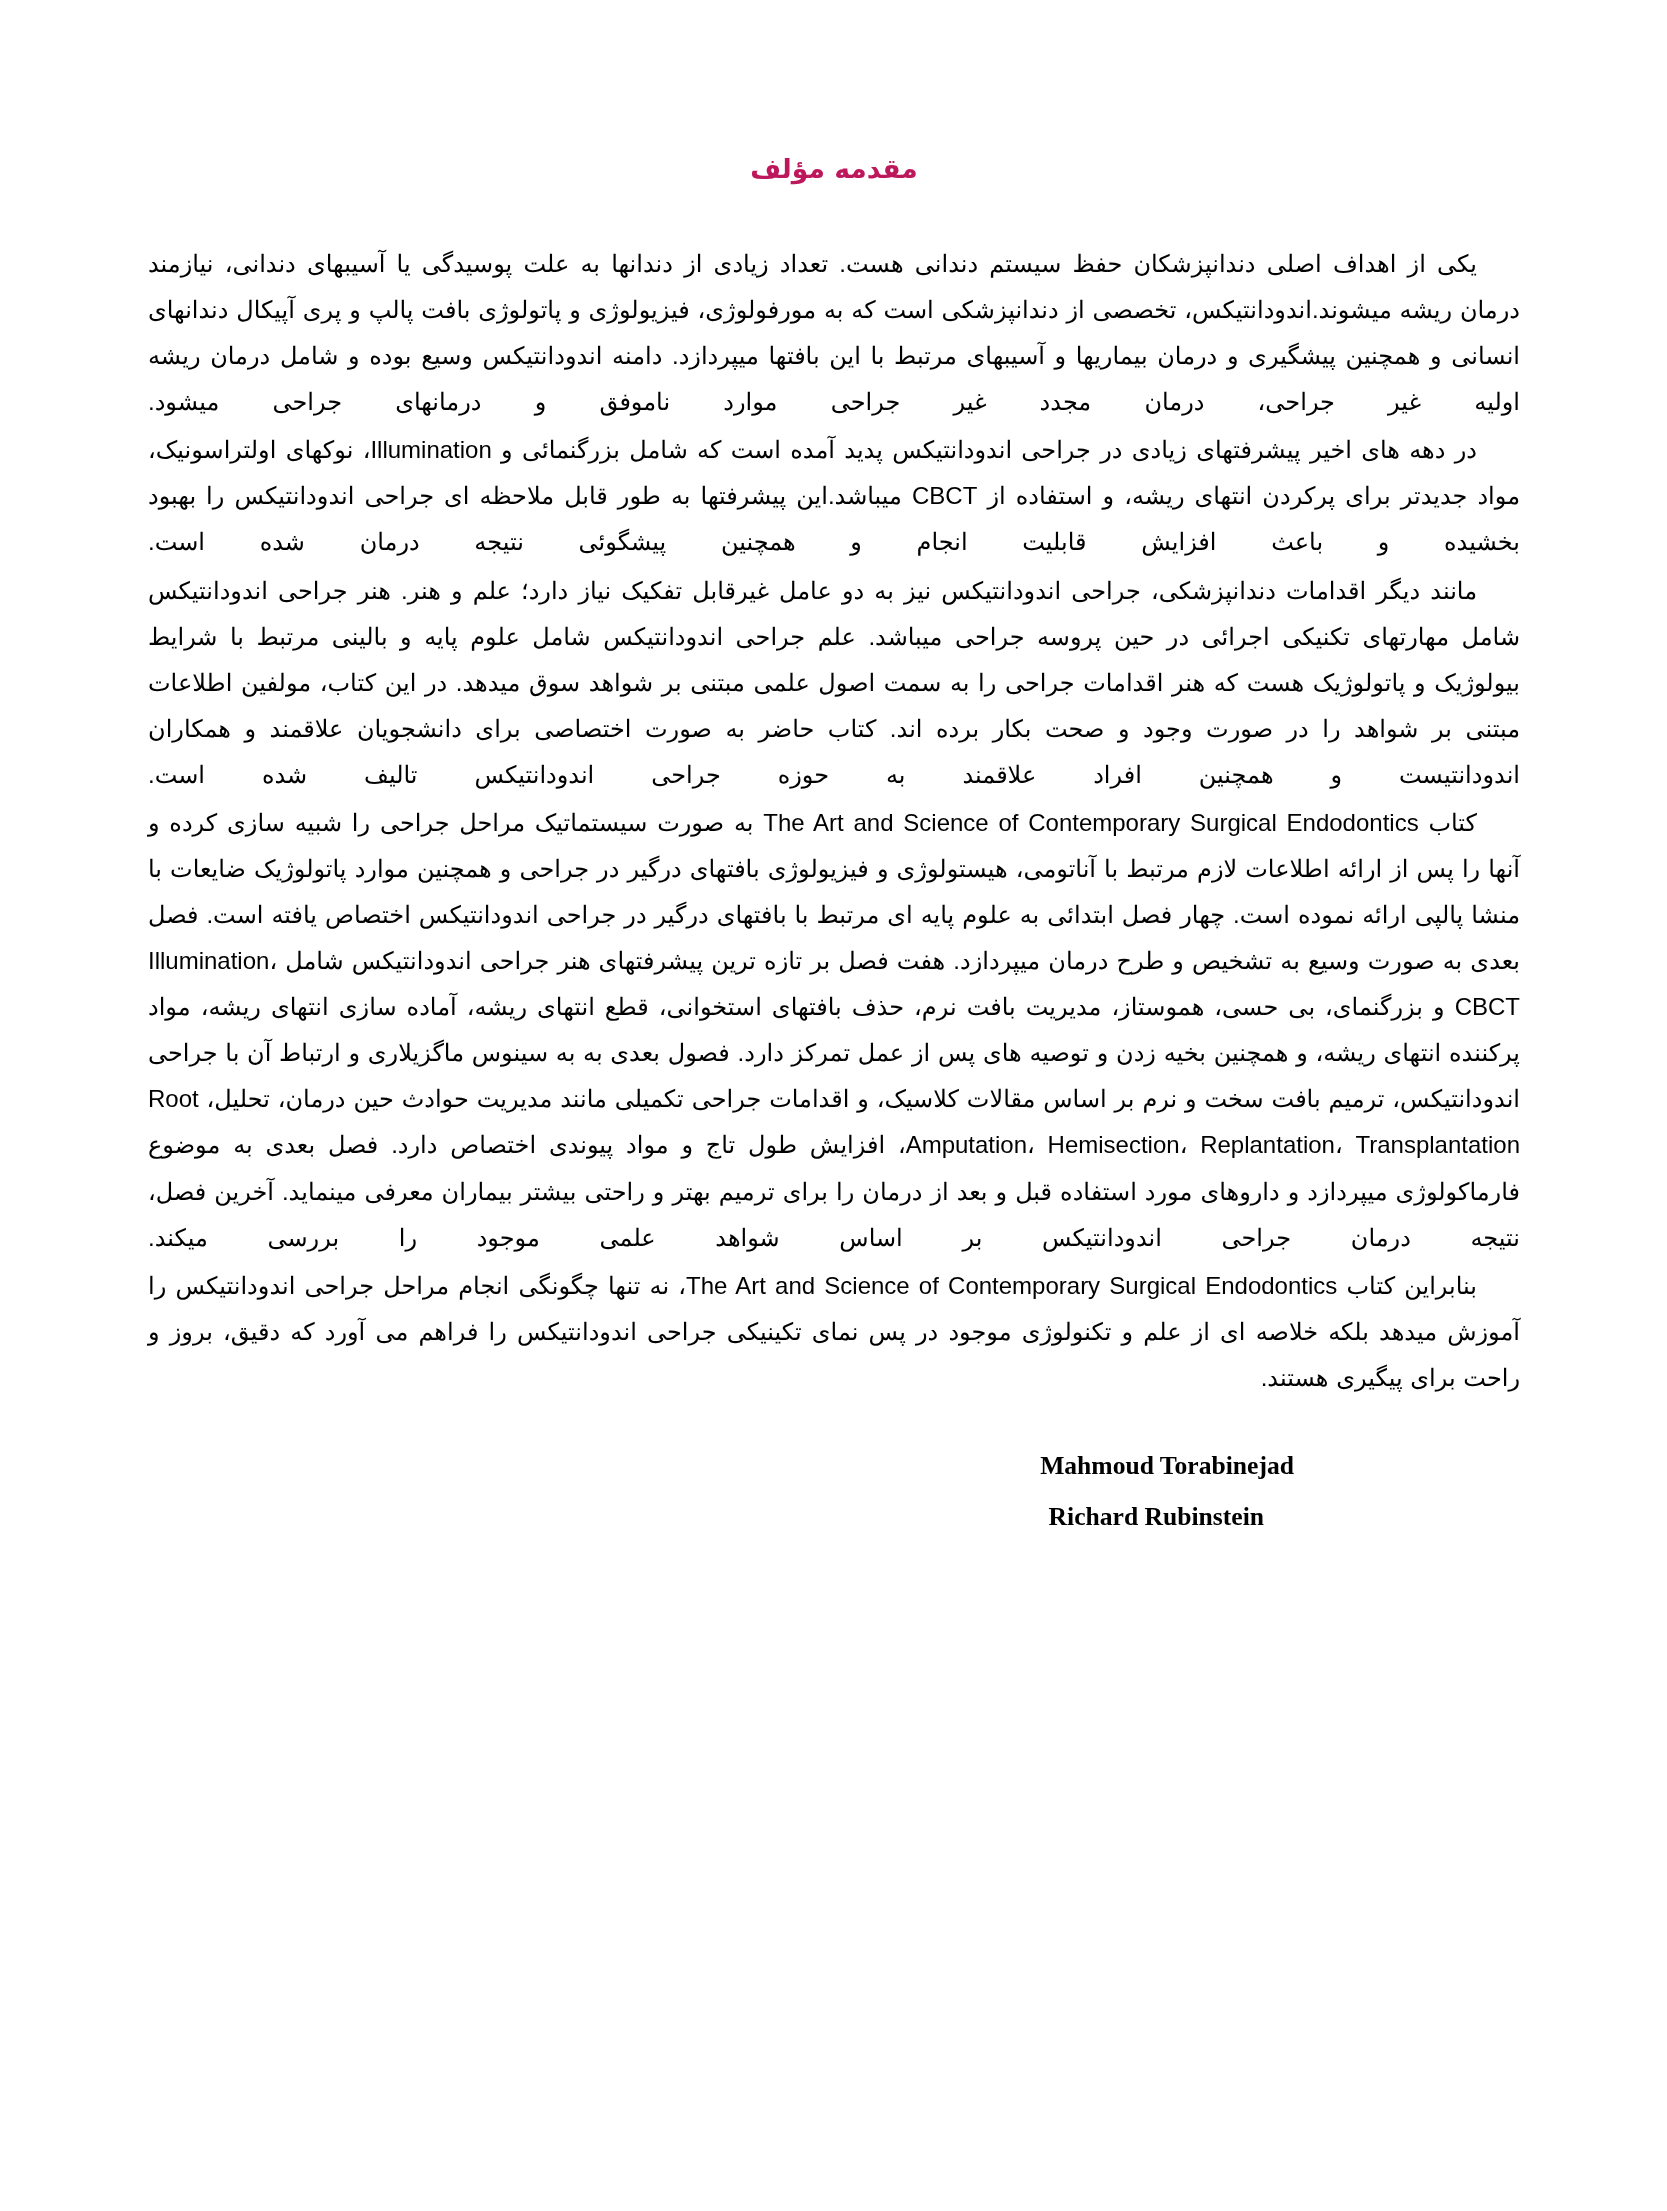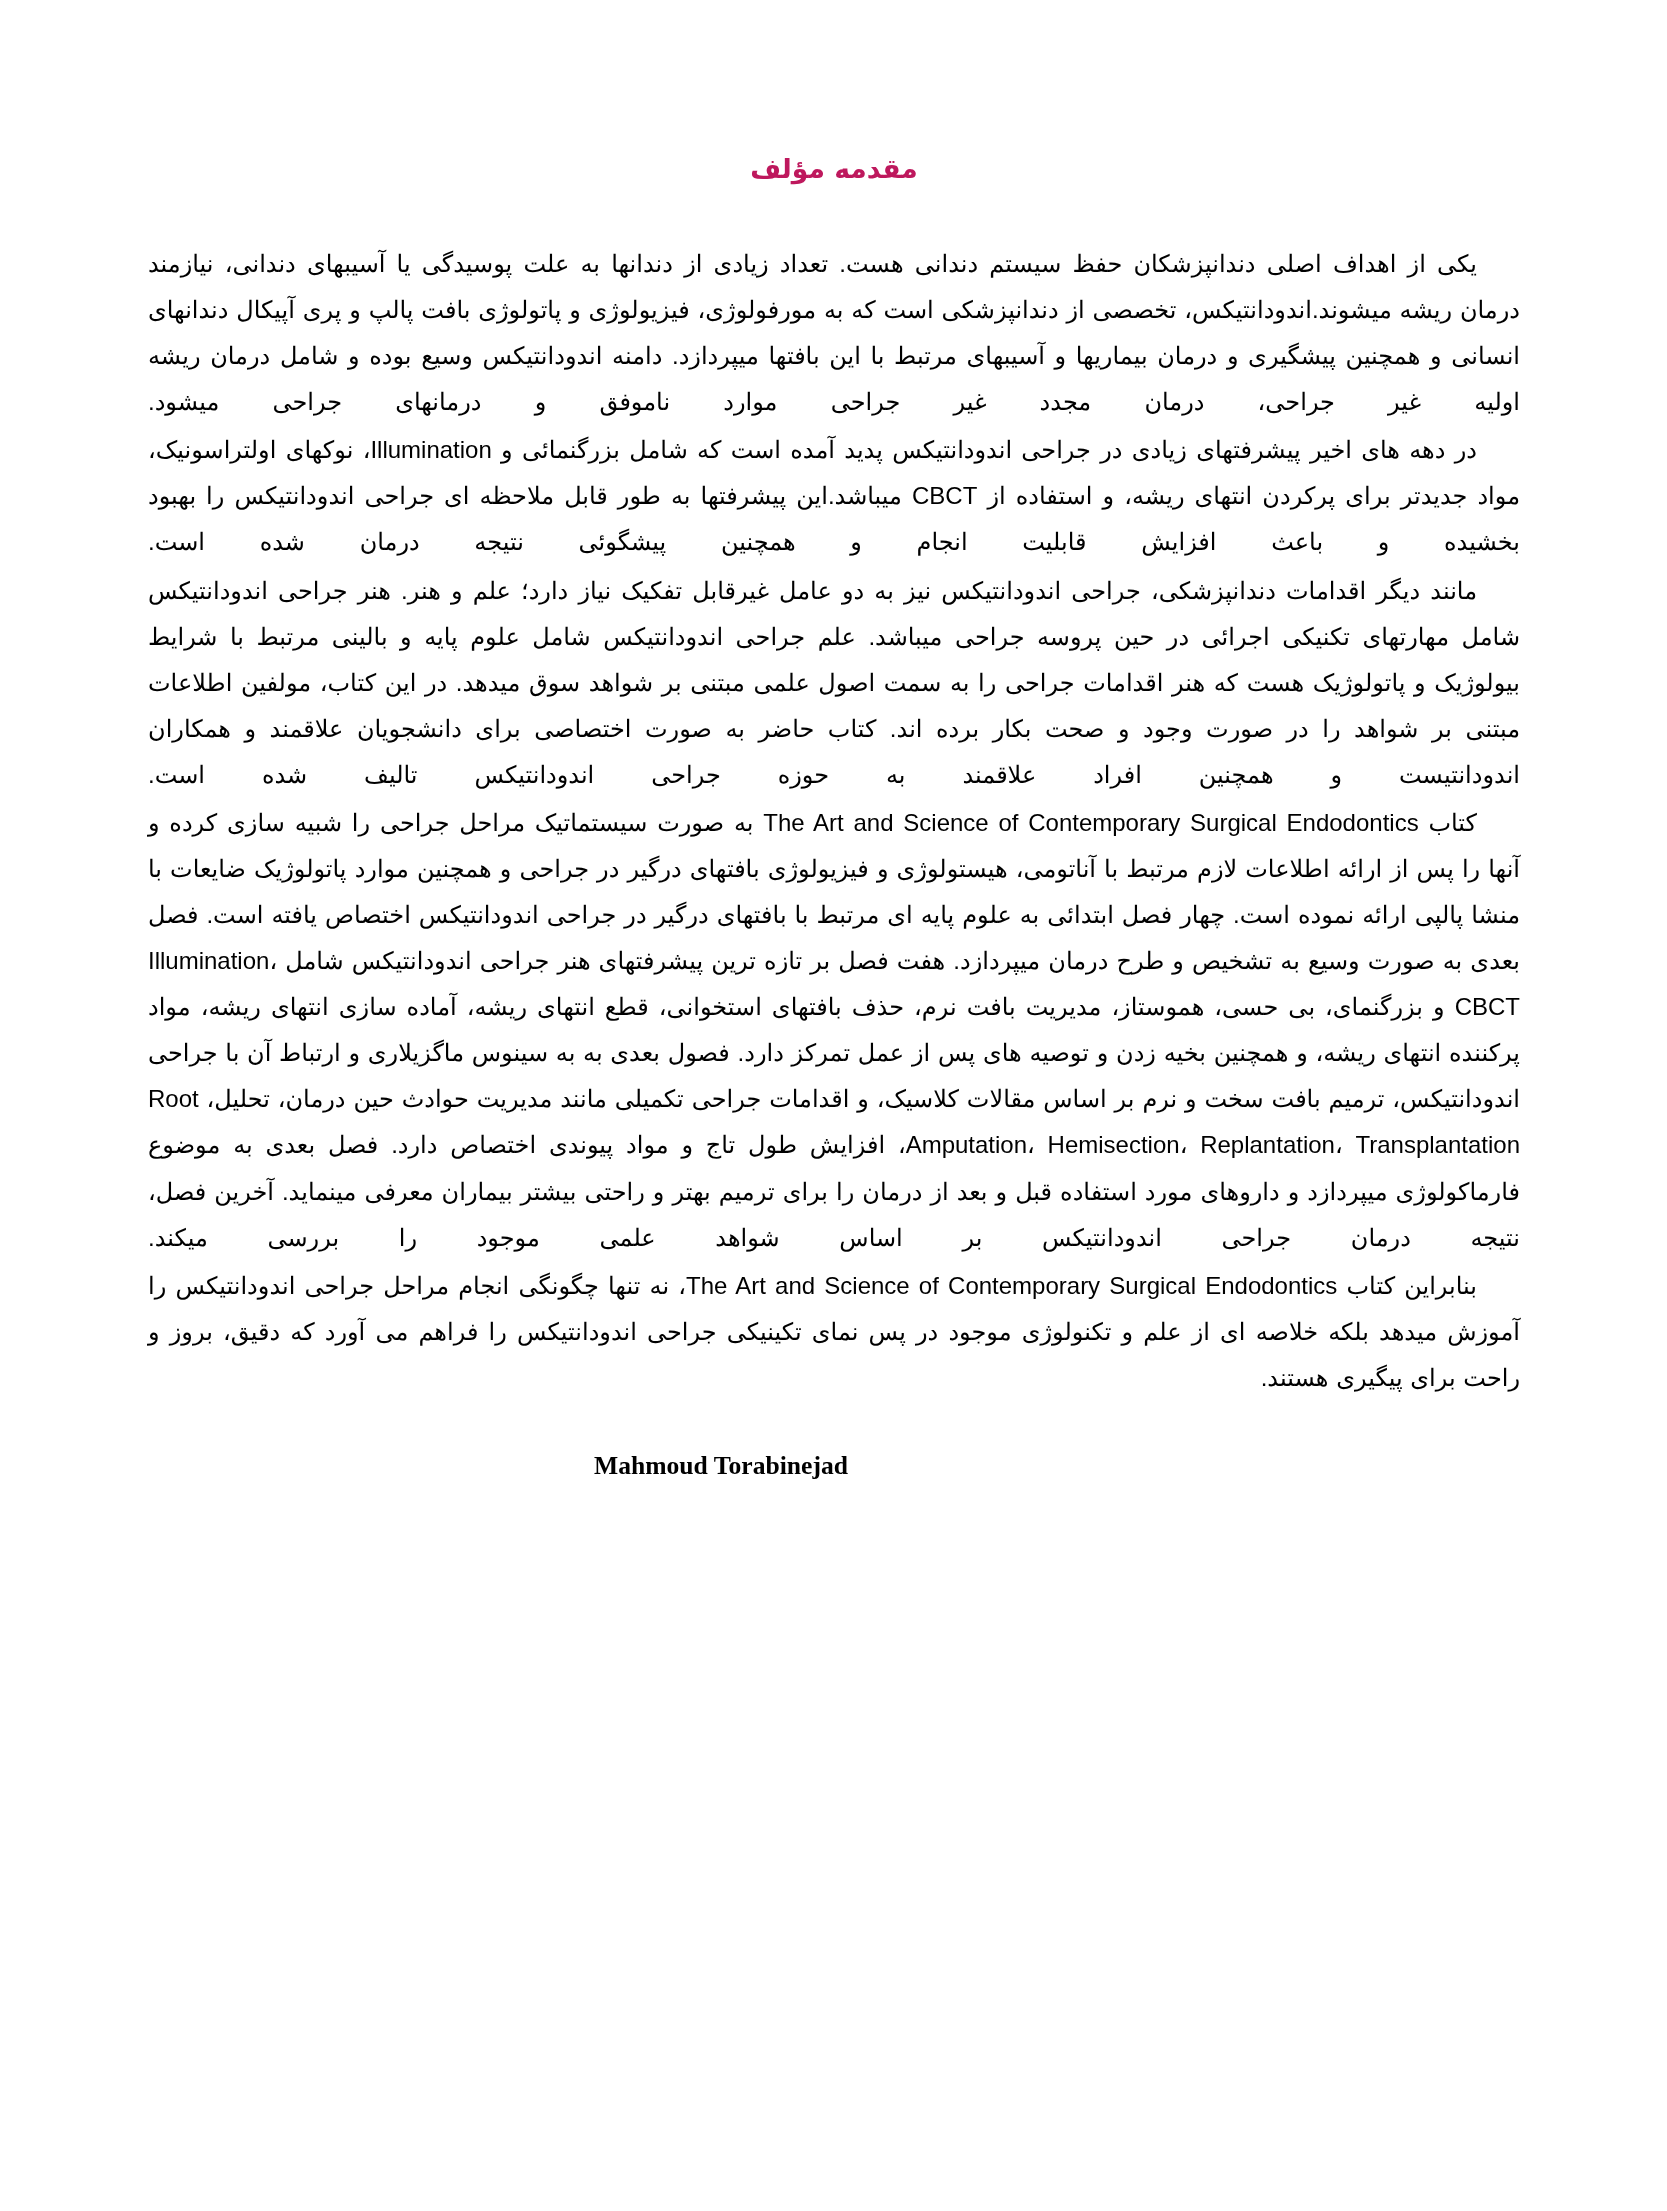--- a/index.html
+++ b/index.html
@@ -53,21 +53,21 @@
     text-align: left;
   }
   .signature {
     font-family: "Liberation Serif", "DejaVu Serif", serif;
     font-size: 25.6px;
     font-weight: bold;
     line-height: 2.0;
     margin: 0;
     padding-right: 167px;
     direction: ltr;
-    text-align: center;
+    text-align: right;
   }
   .signature.second {
     padding-right: 197px;
   }
 </style>
 </head>
 <body>
 
 <div class="page">
 
@@ -78,16 +78,17 @@
   <p class="para">در دهه های اخیر پیشرفتهای زیادی در جراحی اندودانتیکس پدید آمده است که شامل بزرگنمائی و Illumination، نوکهای اولتراسونیک، مواد جدیدتر برای پرکردن انتهای ریشه، و استفاده از CBCT میباشد.این پیشرفتها به طور قابل ملاحظه ای جراحی اندودانتیکس را بهبود بخشیده و باعث افزایش قابلیت انجام و همچنین پیشگوئی نتیجه درمان شده است.</p>
 
   <p class="para">مانند دیگر اقدامات دندانپزشکی، جراحی اندودانتیکس نیز به دو عامل غیرقابل تفکیک نیاز دارد؛ علم و هنر. هنر جراحی اندودانتیکس شامل مهارتهای تکنیکی اجرائی در حین پروسه جراحی میباشد. علم جراحی اندودانتیکس شامل علوم پایه و بالینی مرتبط با شرایط بیولوژیک و پاتولوژیک هست که هنر اقدامات جراحی را به سمت اصول علمی مبتنی بر شواهد سوق میدهد. در این کتاب، مولفین اطلاعات مبتنی بر شواهد را در صورت وجود و صحت بکار برده اند. کتاب حاضر به صورت اختصاصی برای دانشجویان علاقمند و همکاران اندودانتیست و همچنین افراد علاقمند به حوزه جراحی اندودانتیکس تالیف شده است.</p>
 
   <p class="para">کتاب The Art and Science of Contemporary Surgical Endodontics به صورت سیستماتیک مراحل جراحی را شبیه سازی کرده و آنها را پس از ارائه اطلاعات لازم مرتبط با آناتومی، هیستولوژی و فیزیولوژی بافتهای درگیر در جراحی و همچنین موارد پاتولوژیک ضایعات با منشا پالپی ارائه نموده است. چهار فصل ابتدائی به علوم پایه ای مرتبط با بافتهای درگیر در جراحی اندودانتیکس اختصاص یافته است. فصل بعدی به صورت وسیع به تشخیص و طرح درمان میپردازد. هفت فصل بر تازه ترین پیشرفتهای هنر جراحی اندودانتیکس شامل Illumination، CBCT و بزرگنمای، بی حسی، هموستاز، مدیریت بافت نرم، حذف بافتهای استخوانی، قطع انتهای ریشه، آماده سازی انتهای ریشه، مواد پرکننده انتهای ریشه، و همچنین بخیه زدن و توصیه های پس از عمل تمرکز دارد. فصول بعدی به به سینوس ماگزیلاری و ارتباط آن با جراحی اندودانتیکس، ترمیم بافت سخت و نرم بر اساس مقالات کلاسیک، و اقدامات جراحی تکمیلی مانند مدیریت حوادث حین درمان، تحلیل، Root Amputation، Hemisection، Replantation، Transplantation، افزایش طول تاج و مواد پیوندی اختصاص دارد. فصل بعدی به موضوع فارماکولوژی میپردازد و داروهای مورد استفاده قبل و بعد از درمان را برای ترمیم بهتر و راحتی بیشتر بیماران معرفی مینماید. آخرین فصل، نتیجه درمان جراحی اندودانتیکس بر اساس شواهد علمی موجود را بررسی میکند.</p>
 
   <p class="para last-left">بنابراین کتاب The Art and Science of Contemporary Surgical Endodontics، نه تنها چگونگی انجام مراحل جراحی اندودانتیکس را آموزش میدهد بلکه خلاصه ای از علم و تکنولوژی موجود در پس نمای تکینیکی جراحی اندودانتیکس را فراهم می آورد که دقیق، بروز و راحت برای پیگیری هستند.</p>
 
   <div class="signature-block">
     <p class="signature">Mahmoud Torabinejad</p>
+    <p class="signature second">Richard Rubinstein</p>
   </div>
 
 </div>
 
 
 </body></html>

